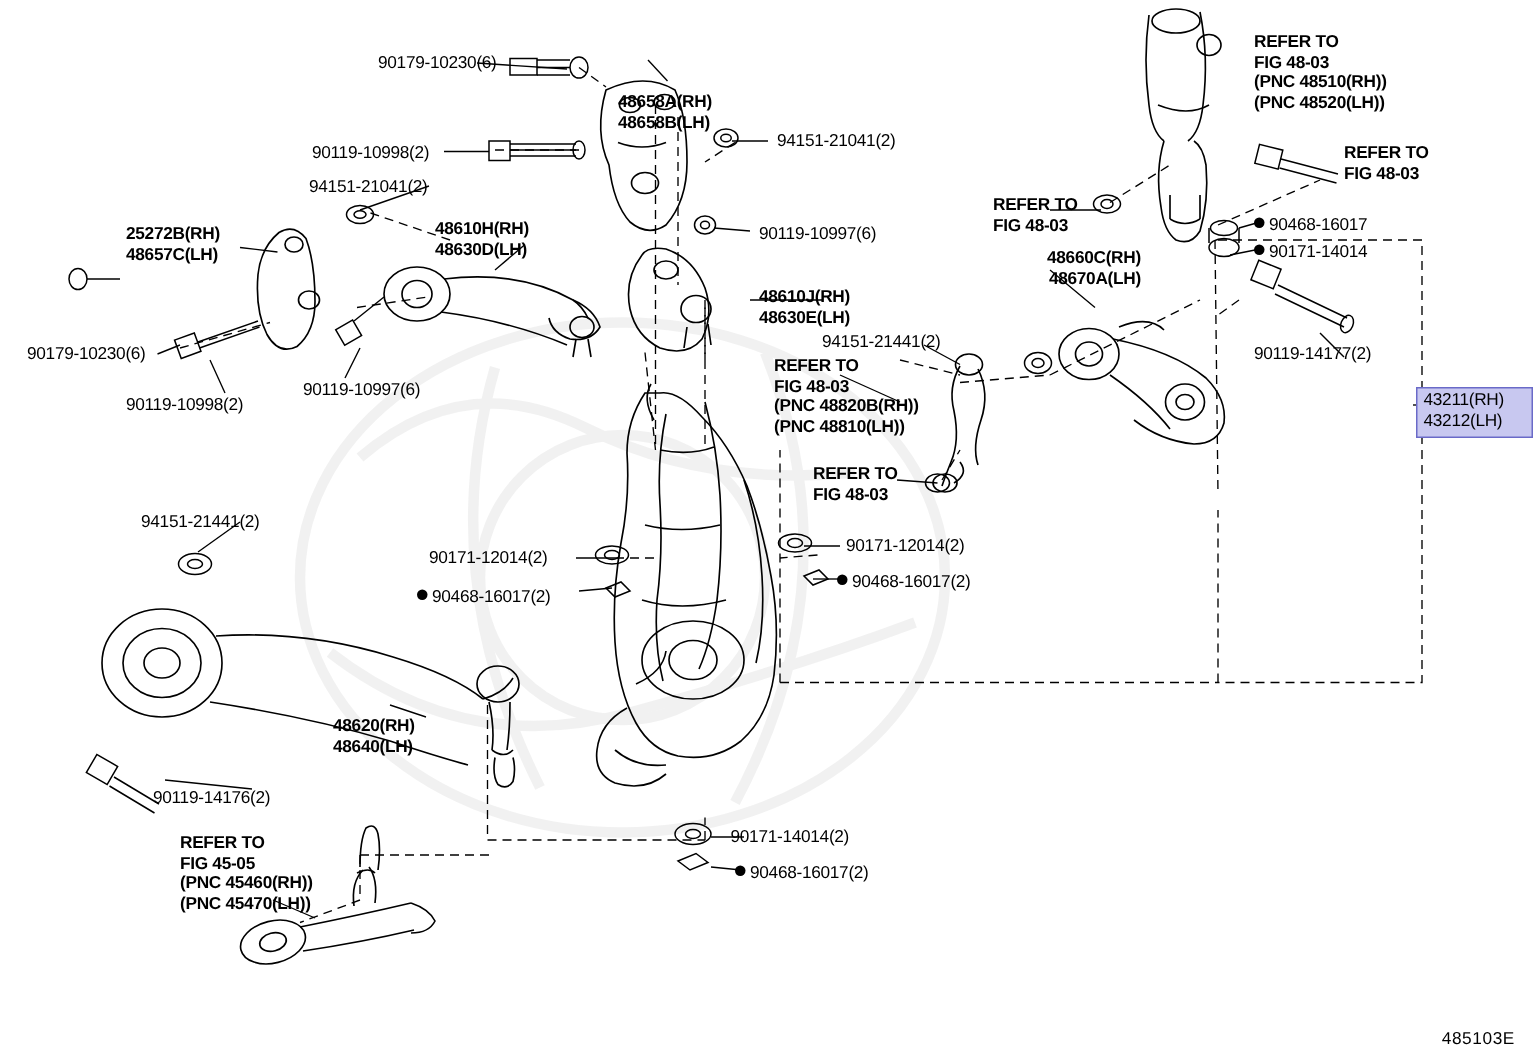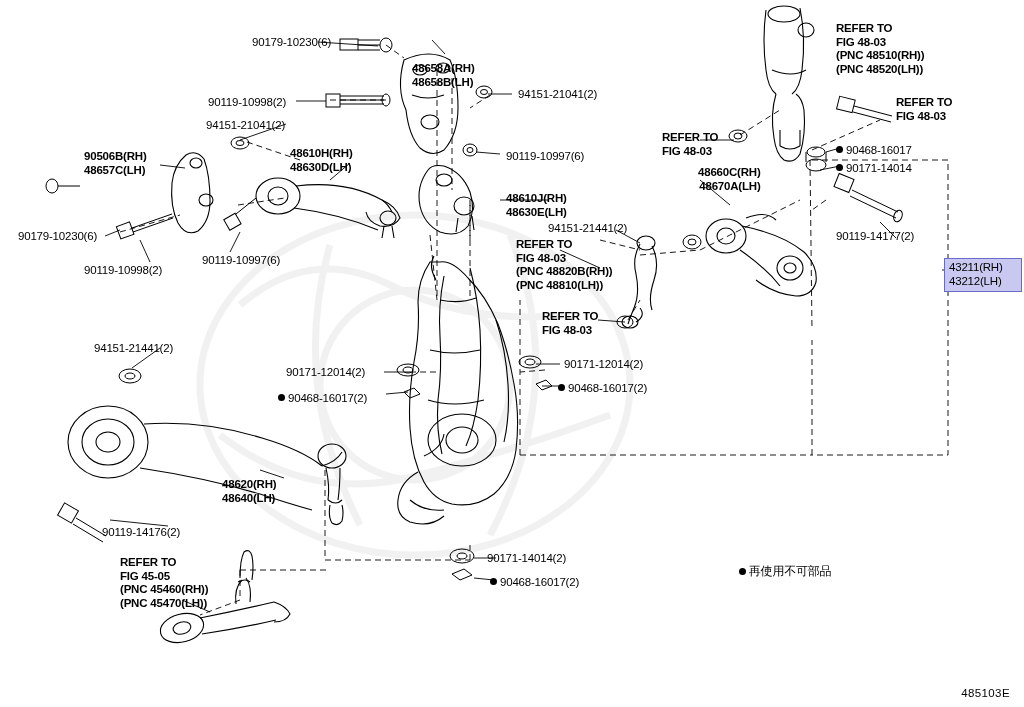--- a/index.html
+++ b/index.html
@@ -365,21 +365,21 @@
     </g>
   </svg>
 
   <div class="lbl bold" style="left:412px; top:26px;margin-top:36px;">48658A(RH)
 48658B(LH)</div>
   <div class="lbl" style="left:252px; top:36px;">90179-10230(6)</div>
   <div class="lbl" style="left:518px; top:88px;">94151-21041(2)</div>
   <div class="lbl" style="left:208px; top:96px;">90119-10998(2)</div>
   <div class="lbl" style="left:206px; top:119px;">94151-21041(2)</div>
   <div class="lbl" style="left:506px; top:150px;">90119-10997(6)</div>
-  <div class="lbl bold" style="left:84px; top:150px;">90506B(RH)
+  <div class="lbl bold" style="left:84px; top:150px;">25272B(RH)
 48657C(LH)</div>
   <div class="lbl bold" style="left:290px; top:147px;">48610H(RH)
 48630D(LH)</div>
   <div class="lbl bold" style="left:836px; top:22px;">REFER TO
 FIG 48-03
 (PNC 48510(RH))
 (PNC 48520(LH))</div>
   <div class="lbl bold" style="left:896px; top:96px;">REFER TO
 FIG 48-03</div>
   <div class="lbl bold" style="left:662px; top:131px;">REFER TO
@@ -428,19 +428,16 @@
   <div class="lbl" style="left:487px; top:552px;">90171-14014(2)</div>
   <div style="position:absolute; left:490px; top:572px;">
     <span class="bullet"></span><span class="lbl" style="position:static;">90468-16017(2)</span>
   </div>
 
   <div class="highlight" style="left:944px; top:258px; width:78px;">
     <span class="lbl">43211(RH)</span>
     <span class="lbl">43212(LH)</span>
   </div>
 
-  <div class="legend" style="left:726px; top:553px;">
-    <span class="bullet"></span><span class="lbl cjk" style="position:static;">再使用不可部品</span>
-  </div>
 
   <div class="code">485103E</div>
 
 </div>
 
 </body></html>

